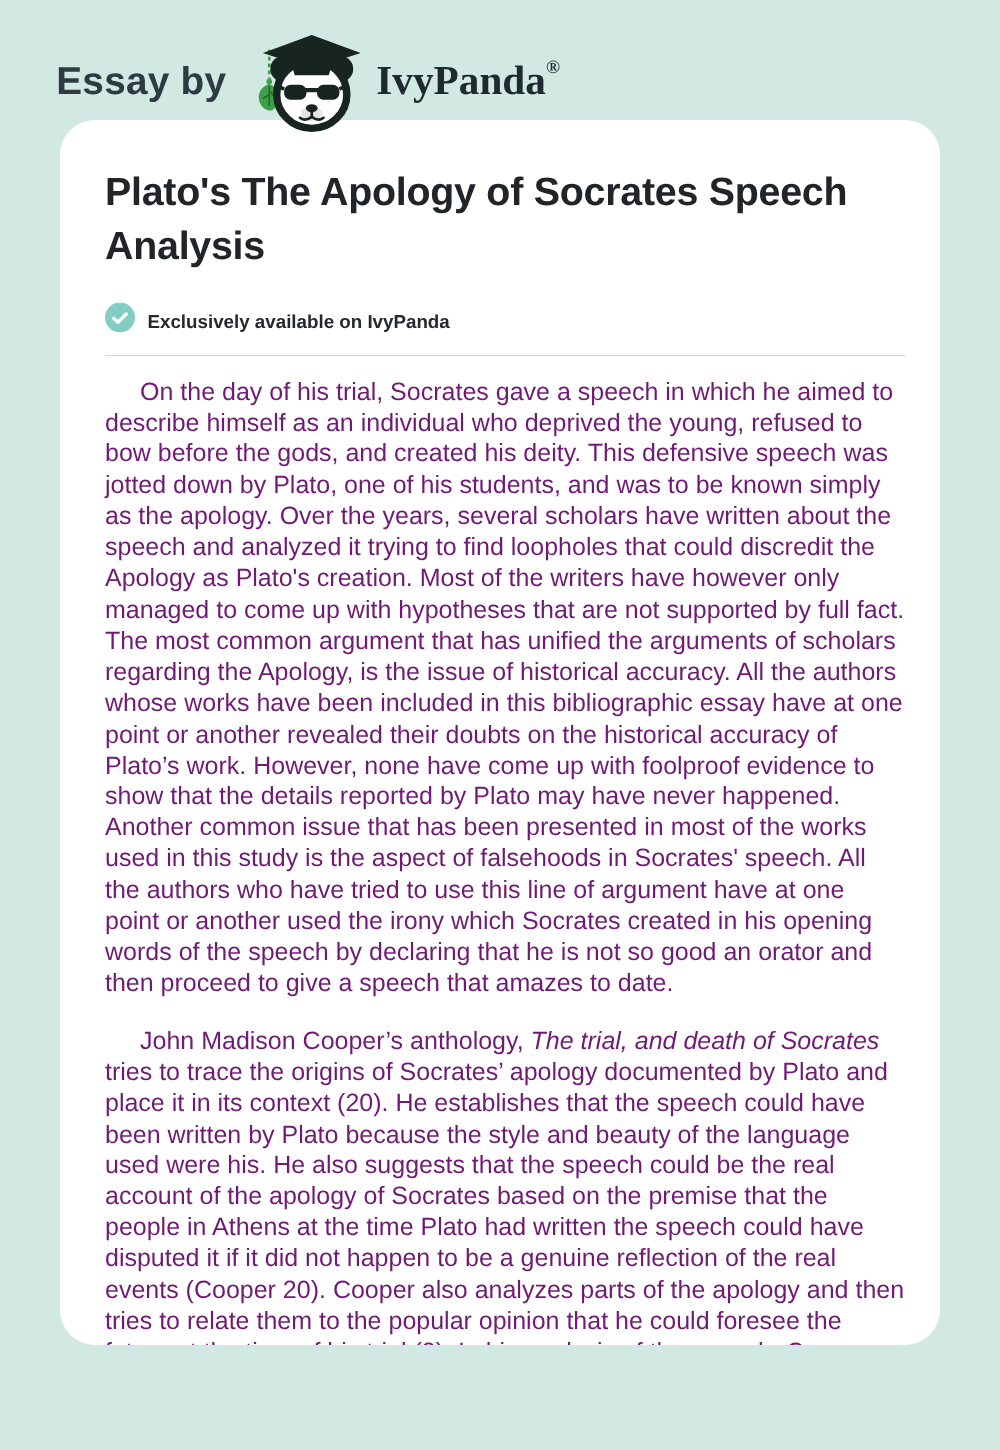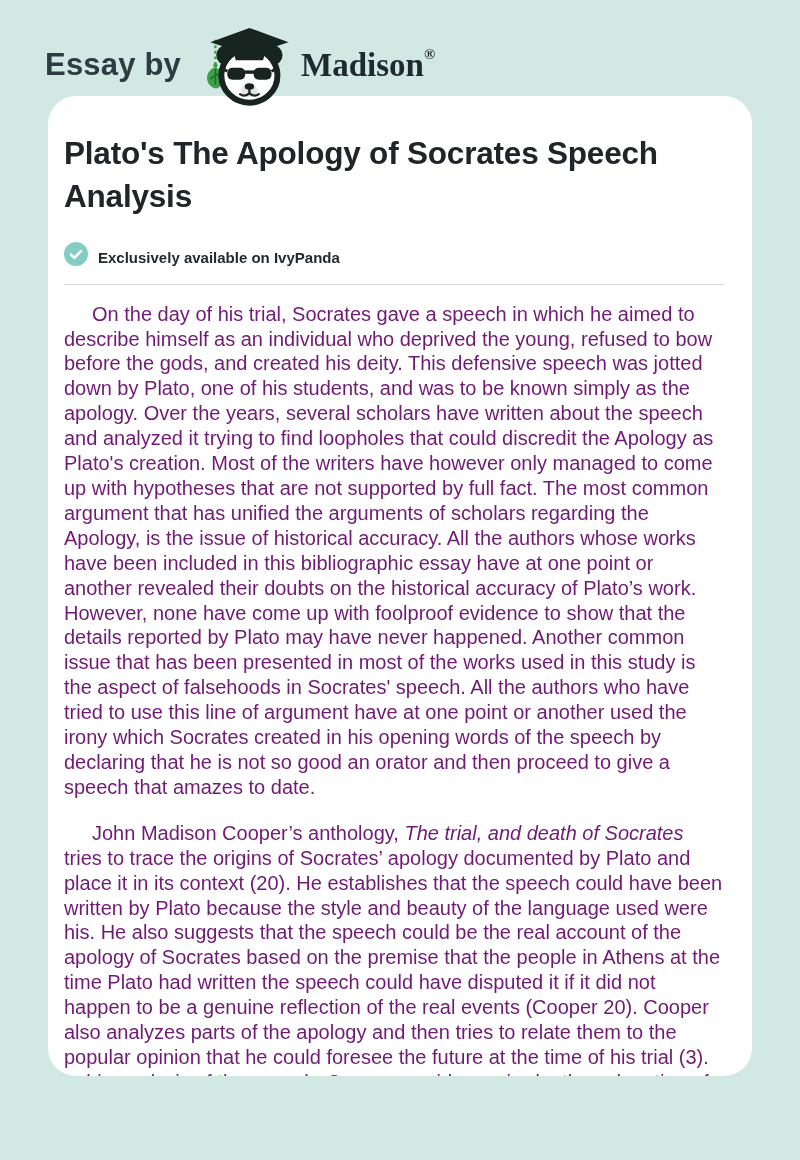--- a/index.html
+++ b/index.html
@@ -50,21 +50,21 @@
     top: -11px;
   }
 
   
   .card {
     width: 704px;
     height: 980px;
     margin: 0 auto;
     background: #ffffff;
     border-radius: 28px;
-    padding: 36px 28px 30px 16px;
+    padding: 36px 28px 30px 36px;
     overflow: hidden;
   }
   .title {
     font-size: 31.5px;
     line-height: 1.36;
     font-weight: 700;
     color: #212529;
     letter-spacing: -0.2px;
   }
   .availability {
@@ -126,21 +126,21 @@
         <rect x="38" y="49" width="21" height="14" rx="6" fill="#17241f"></rect>
         <rect x="69" y="49" width="21" height="14" rx="6" fill="#17241f"></rect>
         <rect x="57" y="52" width="14" height="4" fill="#17241f"></rect>
         <path d="M38 53 L32 50 M90 53 L96 50" stroke="#17241f" stroke-width="3.5"></path>
 
         <ellipse cx="64" cy="76" rx="10" ry="7" fill="#17241f" opacity="0.12"></ellipse>
         <ellipse cx="64" cy="71" rx="5.5" ry="3.8" fill="#17241f"></ellipse>
         <path d="M64 75 L64 79 M64 79 Q58 84 53 80 M64 79 Q70 84 75 80" stroke="#17241f" stroke-width="2.6" fill="none" stroke-linecap="round"></path>
       </svg>
     </span>
-    <span class="brand-name">Madison</span>
+    <span class="brand-name">IvyPanda</span>
       <span class="reg">®</span>
   </a>
 </header>
 
 <main class="card">
   <h1 class="title">Plato's The Apology of Socrates Speech Analysis</h1>
 
   <div class="availability">
     <span class="check">
       <svg viewBox="0 0 24 24" xmlns="http://www.w3.org/2000/svg">

